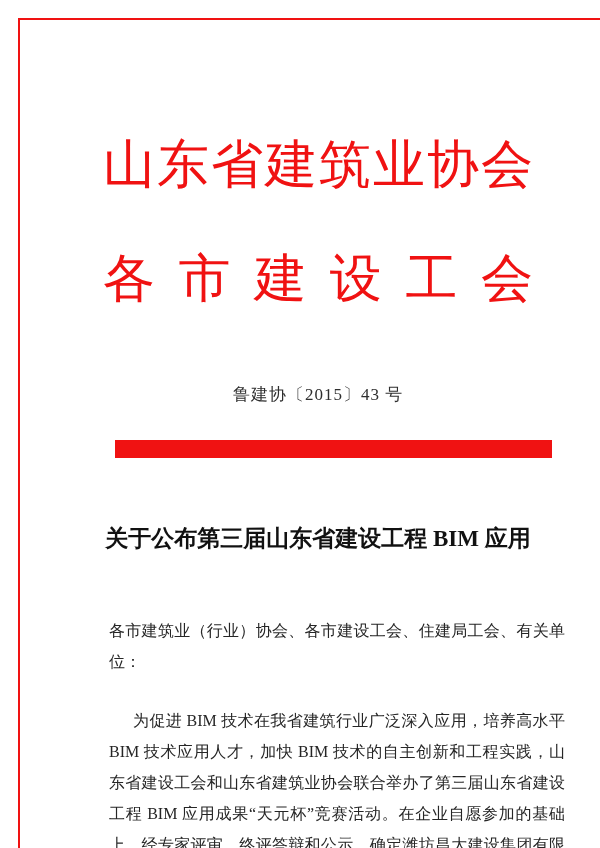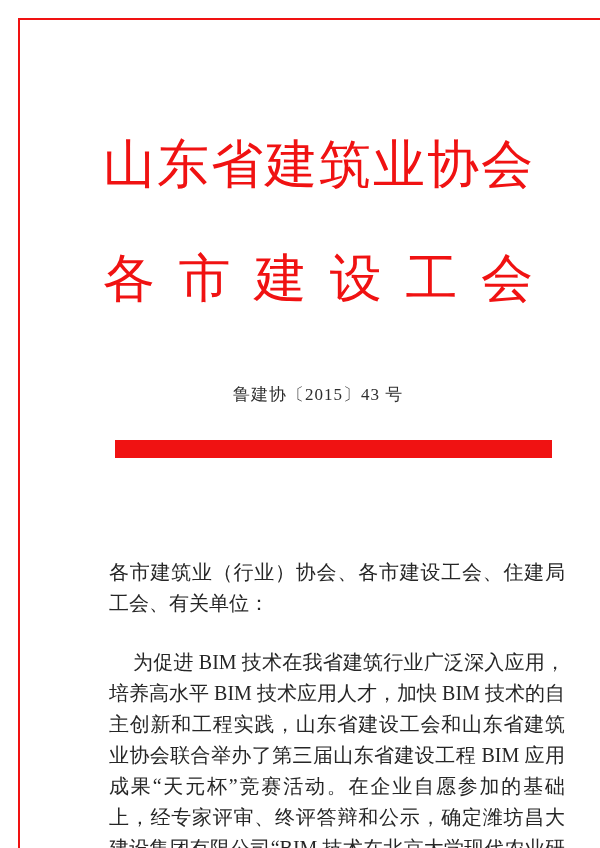--- a/index.html
+++ b/index.html
@@ -60,21 +60,21 @@
     color: var(--title-text);
     font-weight: 700;
     font-size: 23px;
     line-height: 40px;
   }
   
   .body-block {
     width: 474px;
     margin-left: 71px;
     color: var(--body-text);
-    font-size: 20px;
+    font-size: 16px;
     line-height: 31px;
     text-align: justify;
     text-justify: inter-ideograph;
   }
   .salutation { margin-top: 29px; }
   .paragraph {
     margin-top: 10px;
     text-indent: 24px;
   }
 </style>
@@ -85,19 +85,20 @@
 
   <div class="letterhead-line first">山东省建筑业协会</div>
 
   <div class="letterhead-line second">各市建设工会</div>
 
   <div class="doc-number">鲁建协〔2015〕43 号</div>
 
   <div class="red-divider"></div>
 
   <div class="notice-title">
+    <div>关于公布第三届山东省建设工程 BIM 应用</div>
   </div>
 
   <div class="body-block salutation">各市建筑业（行业）协会、各市建设工会、住建局工会、有关单位：</div>
 
   <div class="body-block paragraph">为促进 BIM 技术在我省建筑行业广泛深入应用，培养高水平 BIM 技术应用人才，加快 BIM 技术的自主创新和工程实践，山东省建设工会和山东省建筑业协会联合举办了第三届山东省建设工程 BIM 应用成果“天元杯”竞赛活动。在企业自愿参加的基础上，经专家评审、终评答辩和公示，确定潍坊昌大建设集团有限公司“BIM 技术在北京大学现代农业研究院中的应用”等 56 项成</div>
 
 </div>
 
 </body></html>

